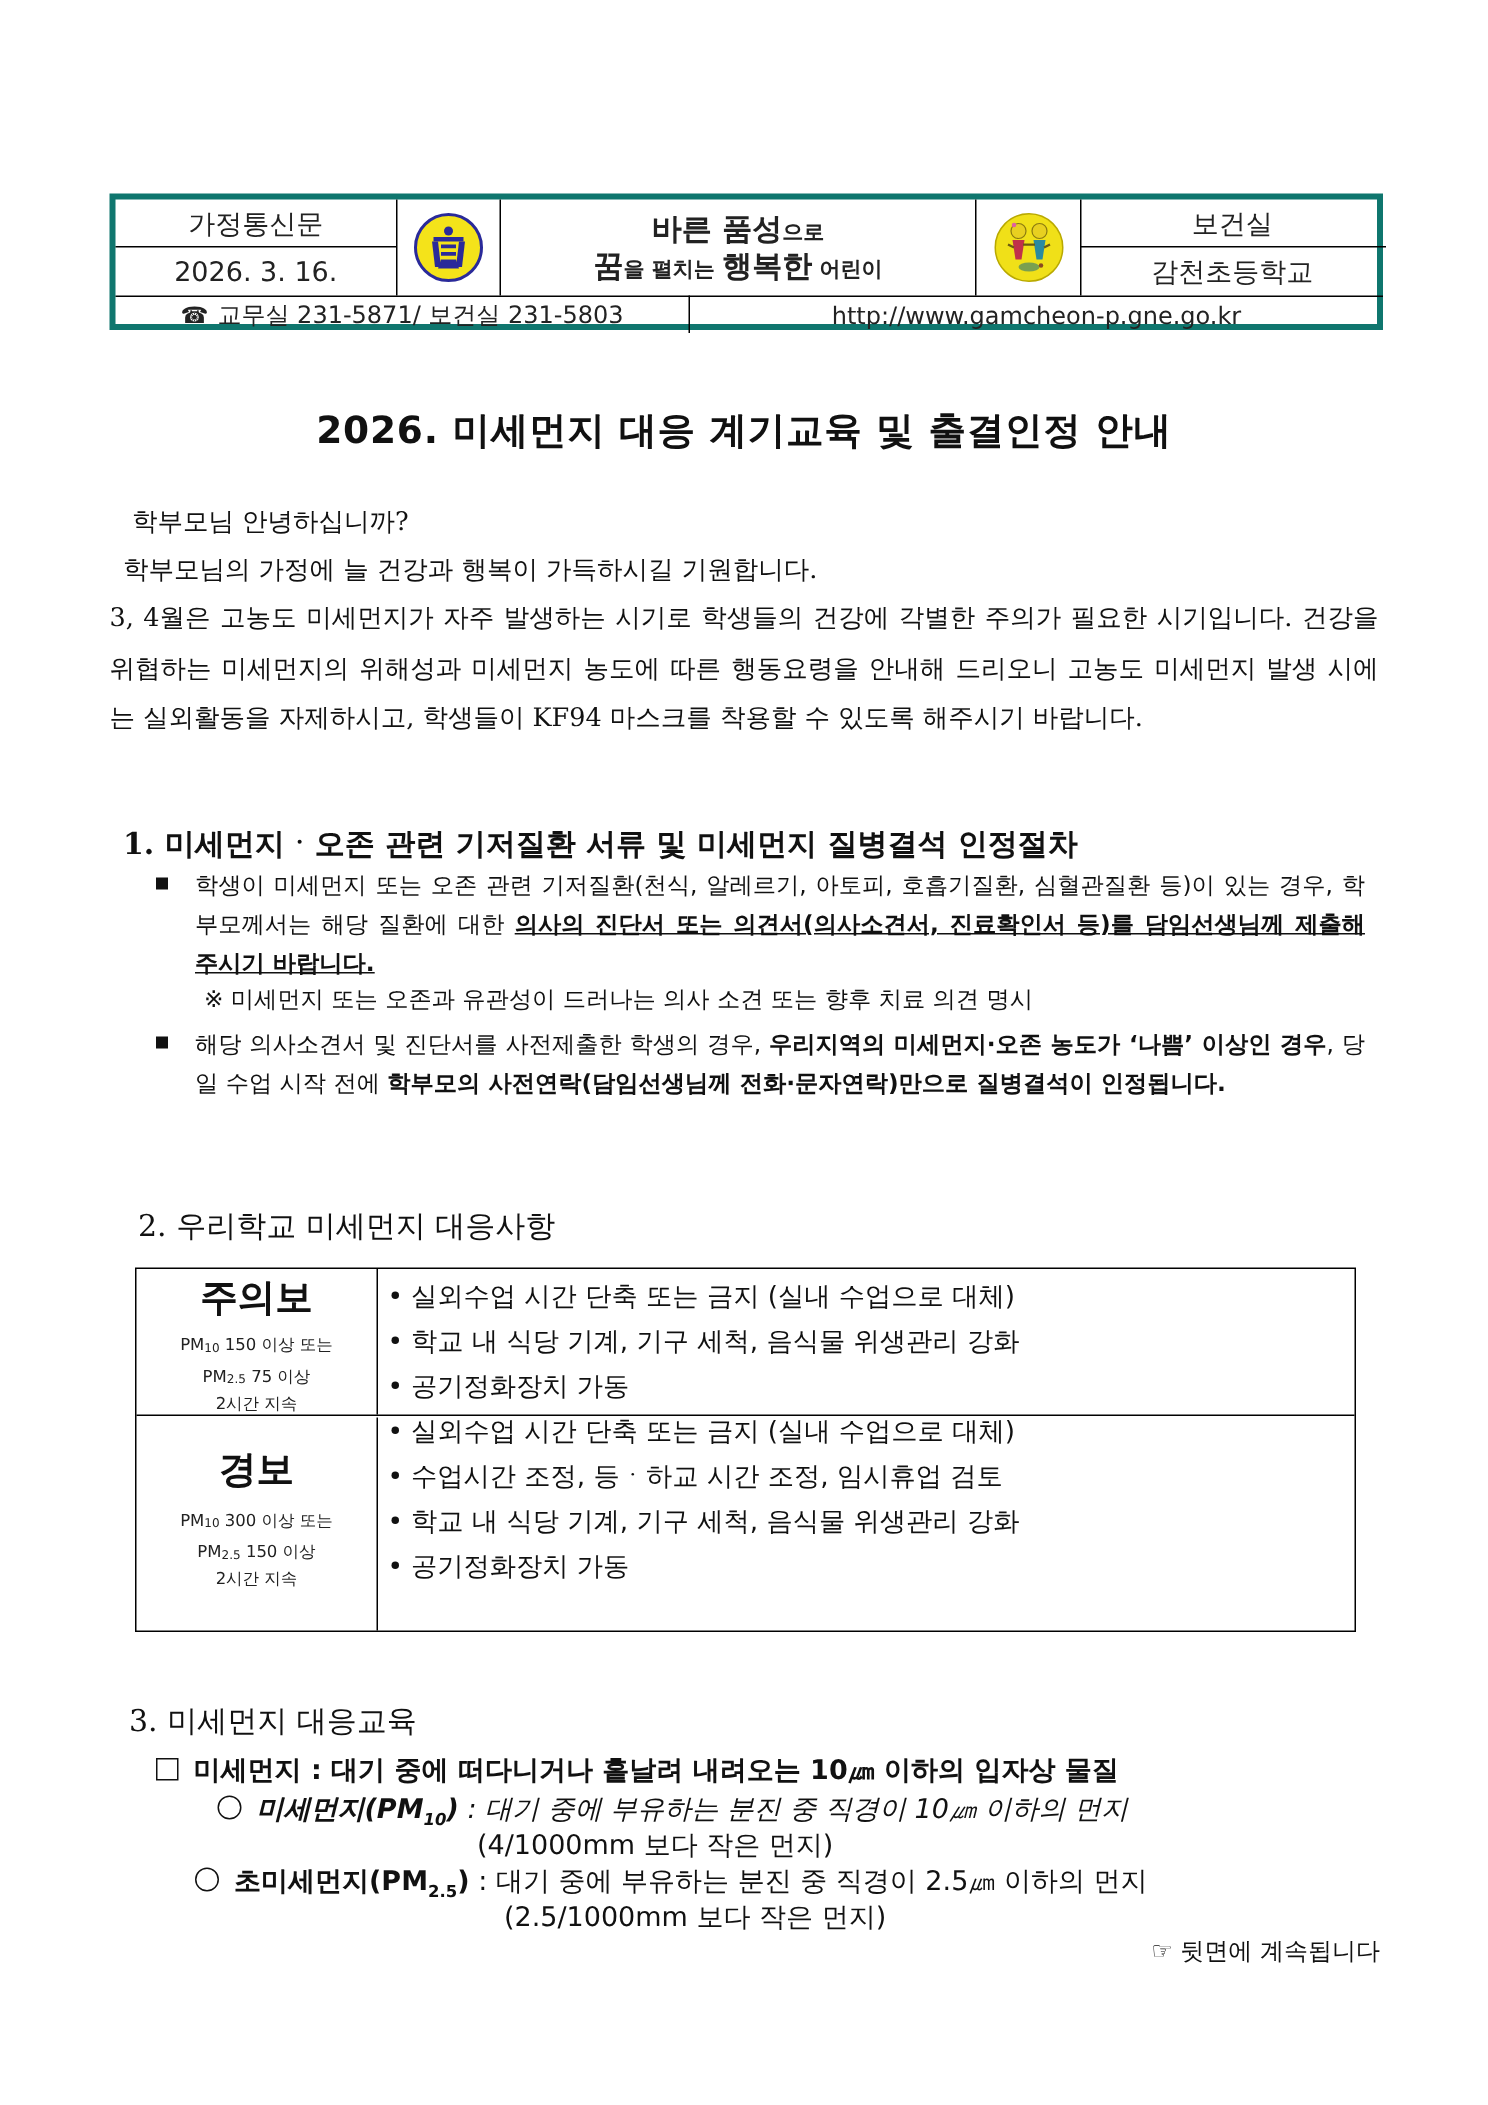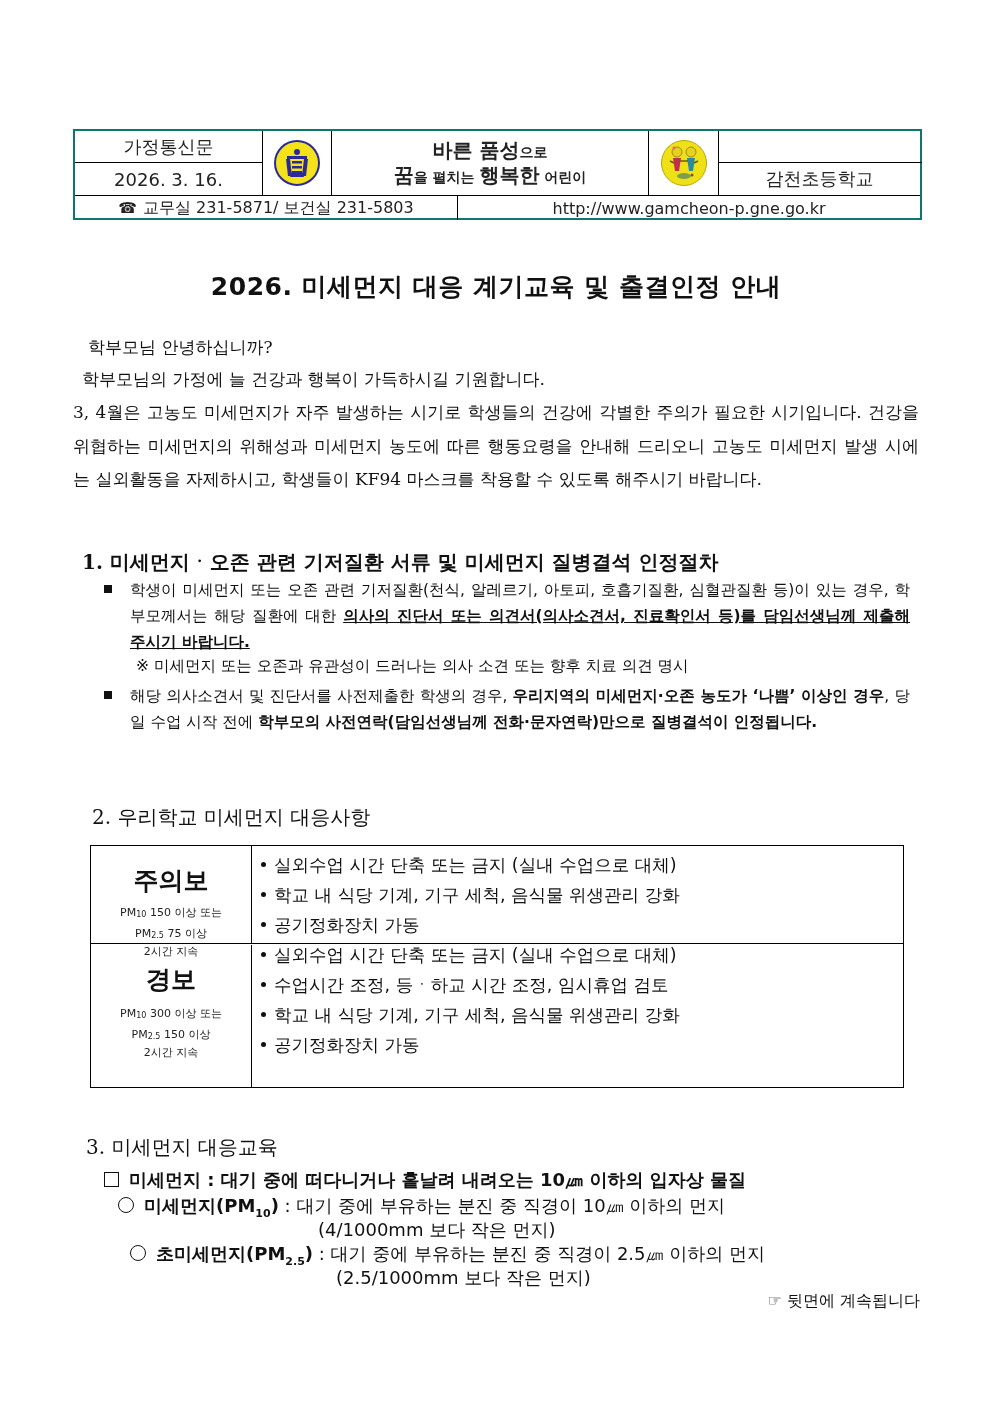--- a/index.html
+++ b/index.html
@@ -1,20 +1,20 @@
 <!DOCTYPE html>
 <html><head>
 <meta charset="utf-8">
 <style>
   * { box-sizing: border-box; margin: 0; padding: 0; }
   html, body { width: 992px; height: 1403px; background: #ffffff; }
   body { position: relative; font-family: "DejaVu Sans", "Liberation Sans", sans-serif; color: #111; overflow: hidden; }
 
   
-  .hdr { position: absolute; left: 73px; top: 129px; width: 849px; height: 91px; border: 2px solid #0f766e; padding-left: 25px; }
+  .hdr { position: absolute; left: 73px; top: 129px; width: 849px; height: 91px; border: 4px solid #0f766e; padding-left: 25px; }
   .hdr .cell { position: absolute; display: flex; align-items: center; justify-content: center; font-size: 18px; color: #222; }
   .hdr .vline { position: absolute; top: 0; width: 1px; background: #000; }
   .hdr .hline { position: absolute; height: 1px; background: #000; }
   .logo { width: 46px; height: 46px; border-radius: 50%; }
   .logo-left { background: #f4e31a; border: 2px solid #2a2a9a; display:flex; align-items:center; justify-content:center; }
   .logo-right { background: #f0e018; border: 1px solid #b9a900; display:flex; align-items:center; justify-content:center; }
   .motto { font-family: "DejaVu Serif", "Liberation Serif", serif; font-weight: bold; color: #111; line-height: 1.25; text-align: center; }
   .motto .big { font-size: 20px; }
   .motto .small { font-size: 14px; margin-top: 15px; }
   .hdr .contact { font-size: 16px; color: #222; }
@@ -31,21 +31,21 @@
   .bul { position: absolute; left: 104px; width: 806px; font-family: "DejaVu Sans", "Liberation Sans", sans-serif; font-size: 15.5px; line-height: 26px; padding-left: 26px; text-align: justify; text-align-last: left; }
   .bul .sq { position: absolute; left: 0; top: 8px; width: 8px; height: 8px; background: #111; }
   .u { text-decoration: underline; font-weight: bold; }
   .b { font-weight: bold; }
   .note { position: absolute; left: 136px; font-size: 15.5px; }
 
   
   .rtable { position: absolute; left: 90px; top: 845px; width: 814px; height: 243px; border: 1px solid #000; }
   .rtable .row { position: absolute; left: 0; width: 100%; }
   .rtable .lvl { position: absolute; left: 0; top: 0; width: 161px; height: 100%; border-right: 1px solid #000; text-align: center; }
-  .lvl .name { font-size: 25px; font-weight: bold; margin-top: 18px; }
+  .lvl .name { font-size: 25px; font-weight: bold; margin-top: 2px; }
   .lvl .crit { font-size: 11px; line-height: 20px; color: #222; }
   .lvl sub { font-size: 8px; vertical-align: baseline; position: relative; top: 1px; }
   .rtable .acts { position: absolute; left: 170px; top: 0; }
   .rtable .act { font-size: 17.5px; height: 30px; line-height: 30px; white-space: nowrap; }
   .rtable .act .dot { display: inline-block; width: 5px; height: 5px; border-radius: 50%; background: #111; margin-right: 8px; vertical-align: middle; position: relative; top: -2px; }
 
   
   .def { position: absolute; font-size: 18px; white-space: nowrap; }
   .def .box { display: inline-block; width: 15px; height: 15px; border: 1.5px solid #111; margin-right: 10px; vertical-align: middle; position: relative; top: -2px; }
   .def .circ { display: inline-block; width: 16px; height: 16px; border: 1.5px solid #111; border-radius: 50%; margin-right: 10px; vertical-align: middle; position: relative; top: -2px; }
@@ -100,20 +100,21 @@
         <path d="M9 15 L17 15 L15 28 L11 28 Z" fill="#c0304a"></path>
         <path d="M23 15 L31 15 L29 28 L25 28 Z" fill="#2a8aa0"></path>
         <path d="M16 18 L24 18" stroke="#6a5a10" stroke-width="1.5"></path>
         <path d="M6 18 L10 20 M34 18 L30 20" stroke="#6a5a10" stroke-width="1.5"></path>
         <ellipse cx="20" cy="33" rx="7" ry="3" fill="#7aa050"></ellipse>
         <circle cx="28" cy="32" r="1.5" fill="#8a4a20"></circle>
       </svg>
     </div>
   </div>
 
+  <div class="cell" style="left:644px;top:0;width:201px;height:31px;">보건실</div>
   <div class="cell" style="left:644px;top:32px;width:201px;height:32px;">감천초등학교</div>
 
   <div class="cell contact" style="left:0;top:65px;width:382px;height:24px;">
     <span style="margin-right:6px;font-size:15px;">☎</span>
     <span>교무실 231-5871/ 보건실 231-5803</span>
   </div>
   <div class="cell contact" style="left:383px;top:65px;width:462px;height:24px;">http://www.gamcheon-p.gne.go.kr</div>
 </div>
 
 <div class="title">2026. 미세먼지 대응 계기교육 및 출결인정 안내</div>
@@ -172,21 +173,21 @@
     </div>
   </div>
 </div>
 
 <div class="sec normal" style="left:86px;top:1134px;">3. 미세먼지 대응교육</div>
 
 <div class="def b" style="left:104px;top:1168px;">
   <span class="box"></span><span>미세먼지 : 대기 중에 떠다니거나 흩날려 내려오는 10㎛ 이하의 입자상 물질</span>
 </div>
 
-<div class="def" style="left:118px;top:1194px;">
+<div class="def" style="left:145px;top:1194px;font-style:italic;">
   <span class="circ"></span><span class="b">미세먼지(PM</span><sub class="b">10</sub><span class="b">)</span><span> : 대기 중에 부유하는 분진 중 직경이 10㎛ 이하의 먼지</span>
 </div>
 <div class="def" style="left:318px;top:1218px;">(4/1000mm 보다 작은 먼지)</div>
 
 <div class="def" style="left:130px;top:1242px;">
   <span class="circ"></span><span class="b">초미세먼지(PM</span><sub class="b">2.5</sub><span class="b">)</span><span> : 대기 중에 부유하는 분진 중 직경이 2.5㎛ 이하의 먼지</span>
 </div>
 <div class="def" style="left:336px;top:1266px;">(2.5/1000mm 보다 작은 먼지)</div>
 
 <div class="cont">

